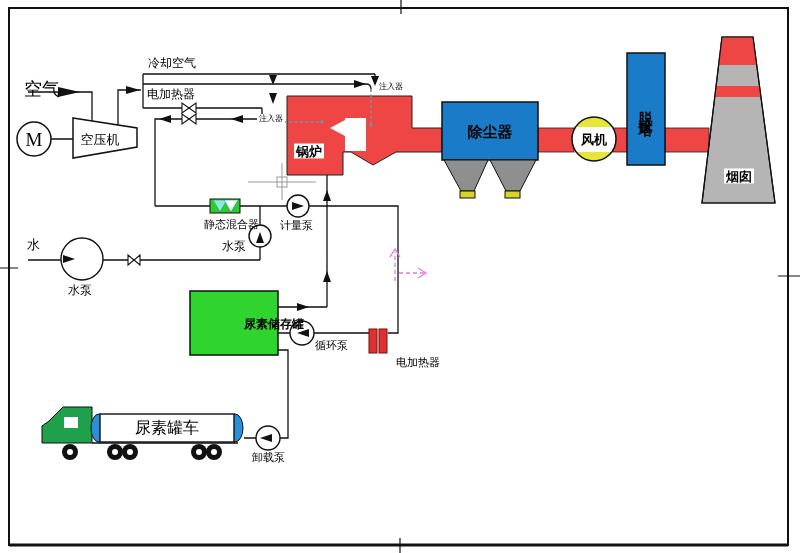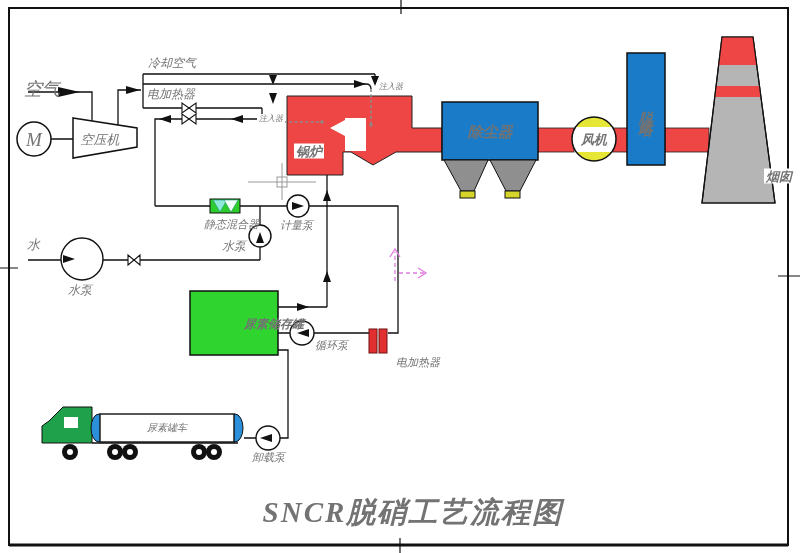--- a/index.html
+++ b/index.html
@@ -1,19 +1,19 @@
 <!DOCTYPE html>
 <html><head>
 <meta charset="utf-8">
 <style>
   html,body{margin:0;padding:0;background:#fff;}
   #canvas{position:relative;width:800px;height:553px;background:#fff;overflow:hidden;
           font-family:"Liberation Sans",sans-serif;color:#111;}
   #diagram-svg{position:absolute;left:0;top:0;}
-  .lbl{position:absolute;white-space:nowrap;color:#737373;line-height:1;z-index:5;font-style:italic;}
+  .lbl{position:absolute;white-space:nowrap;color:#000000;line-height:1;z-index:5;}
   .ctr{transform:translate(-50%,-50%);}
   .chip{background:#fff;padding:1px 2px;}
   .b{font-weight:bold;}
   .vert{writing-mode:vertical-rl;letter-spacing:6px;}
   .title{font-family:"Liberation Serif","DejaVu Serif",serif;font-size:29px;font-weight:600;letter-spacing:2px;}
 </style>
 </head>
 <body>
 
 <div id="canvas">
@@ -182,26 +182,25 @@
 <div class="lbl ctr" style="left:34px;top:139px;font-size:19px;font-family:'Liberation Serif',serif;">M</div>
 <div class="lbl ctr" style="left:100px;top:139px;font-size:13px;">空压机</div>
 <div class="lbl" style="left:148px;top:57px;font-size:12px;">冷却空气</div>
 <div class="lbl" style="left:147px;top:88px;font-size:12px;">电加热器</div>
 <div class="lbl chip" style="left:257px;top:114px;font-size:8px;">注入器</div>
 <div class="lbl" style="left:379px;top:83px;font-size:8px;">注入器</div>
 <div class="lbl ctr chip b" style="left:309px;top:151px;font-size:13px;">锅炉</div>
 <div class="lbl ctr b" style="left:490px;top:131px;font-size:15px;">除尘器</div>
 <div class="lbl ctr b" style="left:594px;top:139px;font-size:13px;">风机</div>
 <div class="lbl ctr vert b" style="left:646px;top:109px;font-size:14px;">脱硫塔</div>
-<div class="lbl ctr chip b" style="left:739px;top:176px;font-size:13px;margin-left:40px;">烟囱</div>
+<div class="lbl ctr chip b" style="left:739px;top:176px;font-size:13px;">烟囱</div>
 <div class="lbl" style="left:204px;top:187px;font-size:11px;margin-top:32px;">静态混合器</div>
 <div class="lbl" style="left:280px;top:220px;font-size:11px;">计量泵</div>
 <div class="lbl" style="left:27px;top:238px;font-size:13px;">水</div>
 <div class="lbl" style="left:68px;top:284px;font-size:12px;">水泵</div>
 <div class="lbl" style="left:222px;top:240px;font-size:12px;">水泵</div>
 <div class="lbl ctr b" style="left:234px;top:324px;font-size:12px;margin-left:40px;">尿素储存罐</div>
 <div class="lbl" style="left:315px;top:340px;font-size:11px;">循环泵</div>
 <div class="lbl" style="left:363px;top:357px;font-size:11px;margin-left:33px;">电加热器</div>
-<div class="lbl ctr" style="left:167px;top:428px;font-size:10px;">尿素罐车</div>
+<div class="lbl ctr" style="left:167px;top:428px;font-size:16px;">尿素罐车</div>
 <div class="lbl" style="left:252px;top:452px;font-size:11px;">卸载泵</div>
-<div class="lbl ctr title" style="left:413px;top:512px;">SNCR脱硝工艺流程图</div>
 
 </div>
 
 </body></html>

